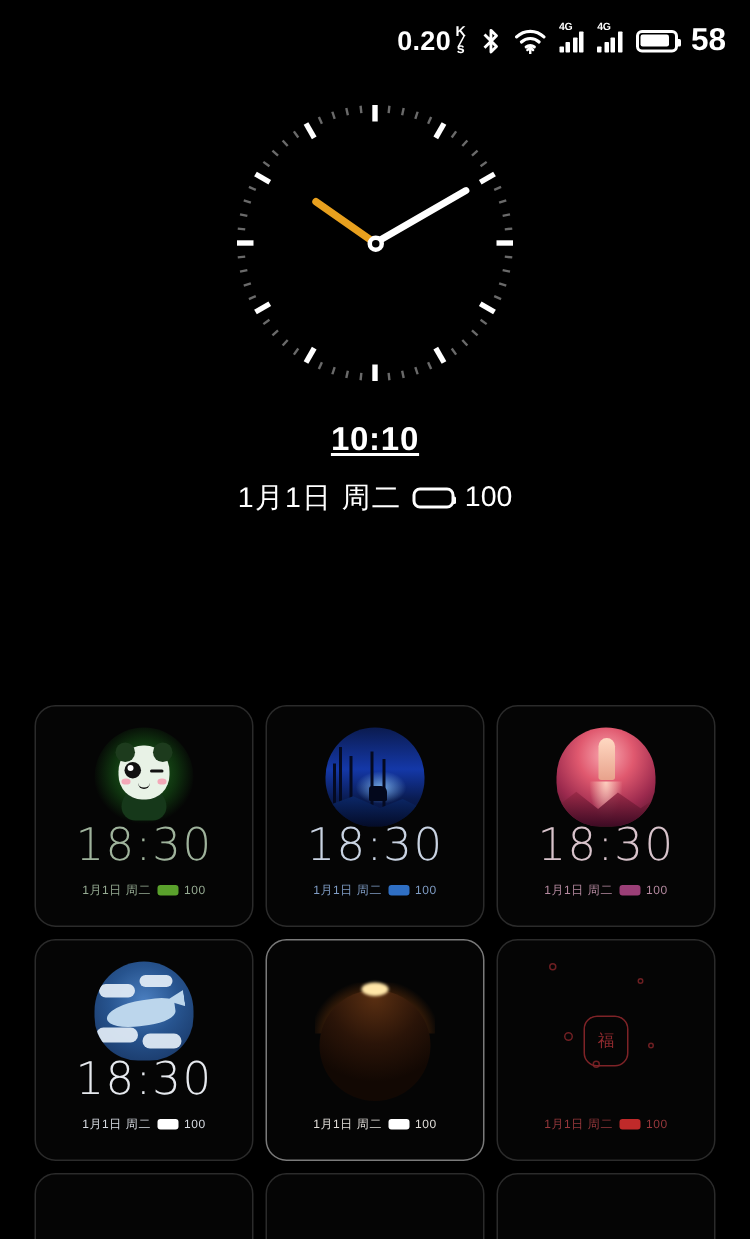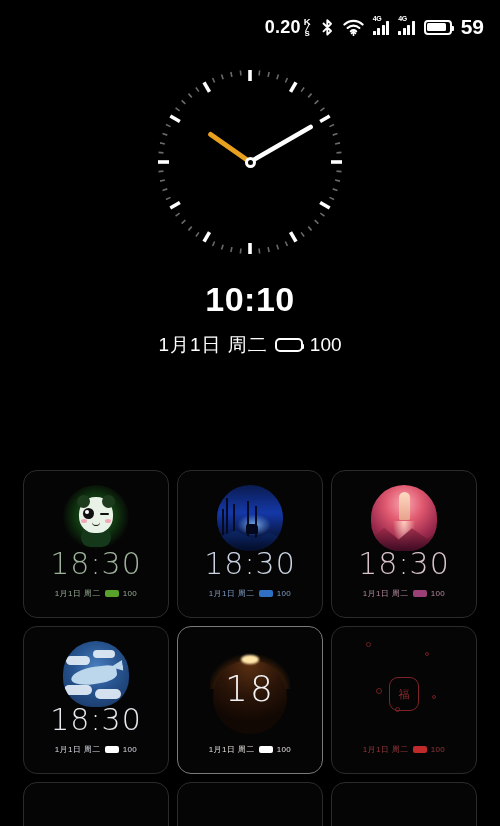--- a/index.html
+++ b/index.html
@@ -38,21 +38,21 @@
   .batt::after{ content:""; position:absolute; right:-4px; top:4px; width:2.5px; height:5px; background:#fff; border-radius:0 1px 1px 0; }
   .batt-fill{ position:absolute; left:1.5px; top:1.5px; bottom:1.5px; width:78%; background:#fff; border-radius:1.5px; }
   .sb-batt-num{ font-size:21px; font-weight:600; }
 
   
   .clock-area{ position:relative; height:330px; display:flex; flex-direction:column; align-items:center; }
   .dial{ position:relative; width:200px; height:200px; margin-top:8px; }
   .dial svg{ display:block; }
   .hub{ position:absolute; left:50%; top:50%; width:11px; height:11px; margin:-5.5px 0 0 -5.5px;
         border-radius:50%; background:#000; border:3px solid #fff; }
-  .digital{ margin-top:18px; color:#fff; font-size:34px; font-weight:700; letter-spacing:.5px; }
+  .digital{ margin-top:18px; color:#fff; font-size:22px; font-weight:700; letter-spacing:.5px;text-decoration:underline; }
   .dateline{ margin-top:13px; display:flex; align-items:center; gap:7px; color:#fff; font-size:19px; }
   .dateline .dtxt{ letter-spacing:1px; }
   .dl-batt{ width:28px; height:14px; border:2px solid #fff; border-radius:5px; position:relative; }
   .dl-batt::after{ content:""; position:absolute; right:-3.5px; top:4px; width:2.5px; height:5px; background:#fff; border-radius:0 1px 1px 0; }
   .dl-num{ font-size:19px; }
 
   
   .grid{
     position:absolute; left:0; right:0; top:470px;
     display:grid; grid-template-columns:repeat(3, 146px);
@@ -180,21 +180,21 @@
     <span class="sig">
       <span class="g">4G</span>
       <span class="b b1"></span>
         <span class="b b2"></span>
         <span class="b b3"></span>
         <span class="b b4"></span>
     </span>
     <span class="batt">
         <span class="batt-fill"></span>
       </span>
-    <span class="sb-batt-num">59</span>
+    <span class="sb-batt-num">58</span>
   </div>
 </div>
 
 <div class="clock-area">
   <div class="dial">
     <svg width="200" height="200" viewBox="0 0 200 200">
       <g id="ticks">
           <line x1="100.00" y1="8.00" x2="100.00" y2="19.00" stroke="#ffffff" stroke-width="3.6"></line>
           <line x1="109.62" y1="8.50" x2="109.09" y2="13.48" stroke="#6a6a6a" stroke-width="1.6"></line>
           <line x1="119.13" y1="10.01" x2="118.09" y2="14.90" stroke="#6a6a6a" stroke-width="1.6"></line>
@@ -355,21 +355,20 @@
       <div class="card-inner">
         <div class="art" style="margin-top:2px;width:120px;height:104px">
           <div class="eclipse">
             <div class="corona"></div>
             <div class="planet"></div>
             <div class="flare"></div>
           </div>
         </div>
       </div>
       <div class="face-time stacked" style="color: rgb(242, 242, 242); top: 44px; font-size: 36px; font-weight: 200;">
-        <div>18</div>
       </div>
       <div class="face-date">
         <span style="color:#e0ddd8">1月1日 周二</span>
         <span class="fd-b" style="background:#ffffff"></span>
         <span class="fd-n" style="color:#e0ddd8">100</span>
       </div>
     </div>
     <div class="card">
       <div class="card-inner">
         <div class="art" style="margin-top:6px;width:86px;height:88px">

